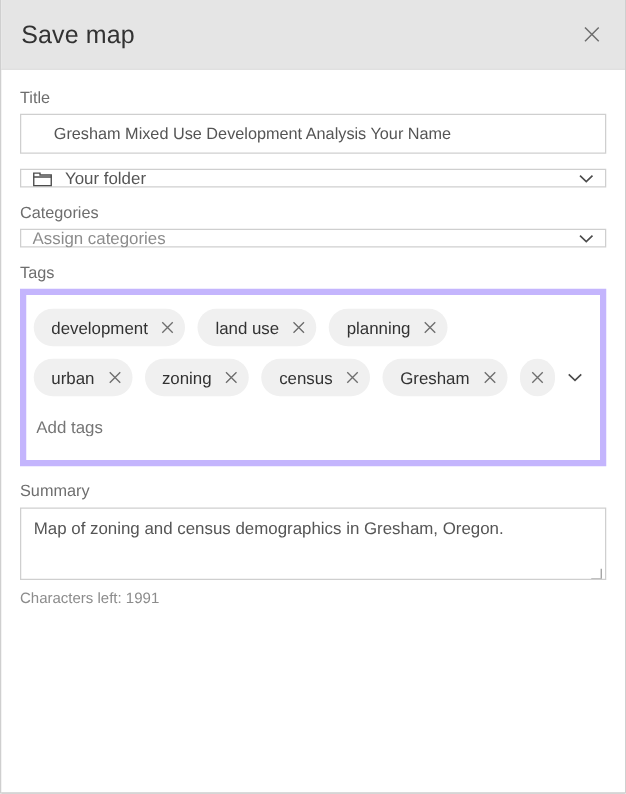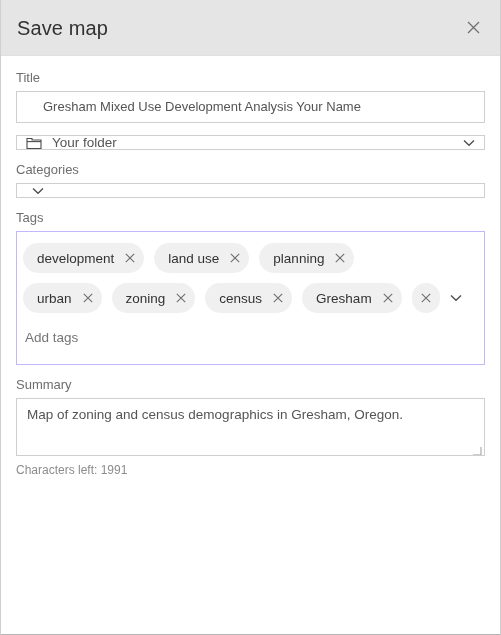--- a/index.html
+++ b/index.html
@@ -114,21 +114,21 @@
   .chev {
     flex: 0 0 auto;
     color: #4c4c4c;
     display: flex;
     align-items: center;
     margin-left: 6px;
   }
   
   .tags-box {
     width: 100%;
-    border: 1px solid #c4b5fd;
+    border: 5px solid #c4b5fd;
     background: #ffffff;
     padding: 6px 4px 6px 6px;
     position: relative;
     min-height: 126px;
     overflow: hidden;
   }
   .tag-row {
     display: flex;
     align-items: center;
     flex-wrap: nowrap;
@@ -282,20 +282,21 @@
           <svg width="12" height="8" viewBox="0 0 12 8" fill="none" xmlns="http://www.w3.org/2000/svg">
             <path d="M1 1.5 L6 6.3 L11 1.5" stroke="currentColor" stroke-width="1.3" fill="none"></path>
           </svg>
         </span>
       </div>
     </div>
 
     <div class="field">
       <label class="field-label">Categories</label>
       <div class="select-box">
+        <span class="select-value placeholder">Assign categories</span>
         <span class="chev">
           <svg width="12" height="8" viewBox="0 0 12 8" fill="none" xmlns="http://www.w3.org/2000/svg">
             <path d="M1 1.5 L6 6.3 L11 1.5" stroke="currentColor" stroke-width="1.3" fill="none"></path>
           </svg>
         </span>
       </div>
     </div>
 
     <div class="field">
       <label class="field-label">Tags</label>

